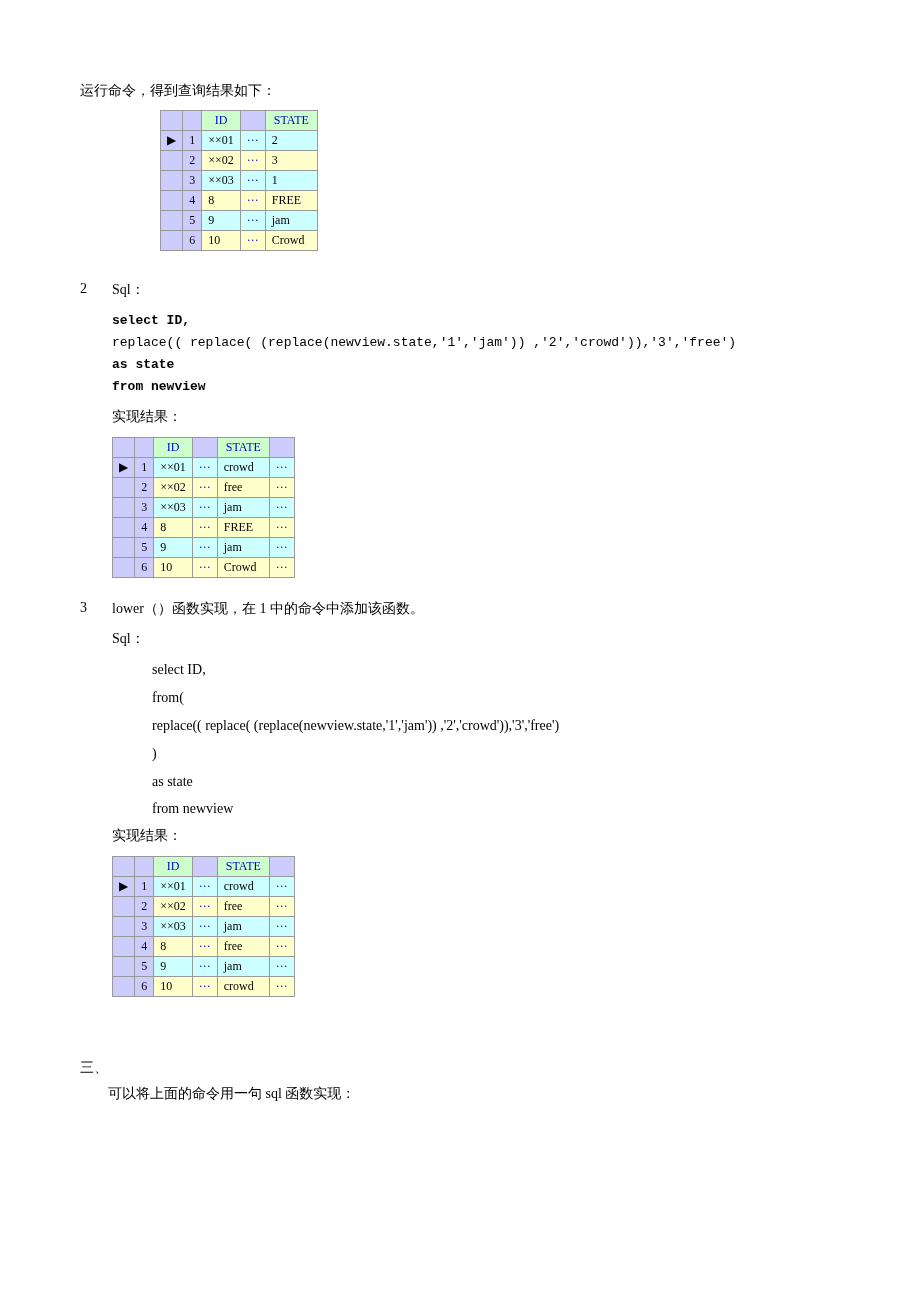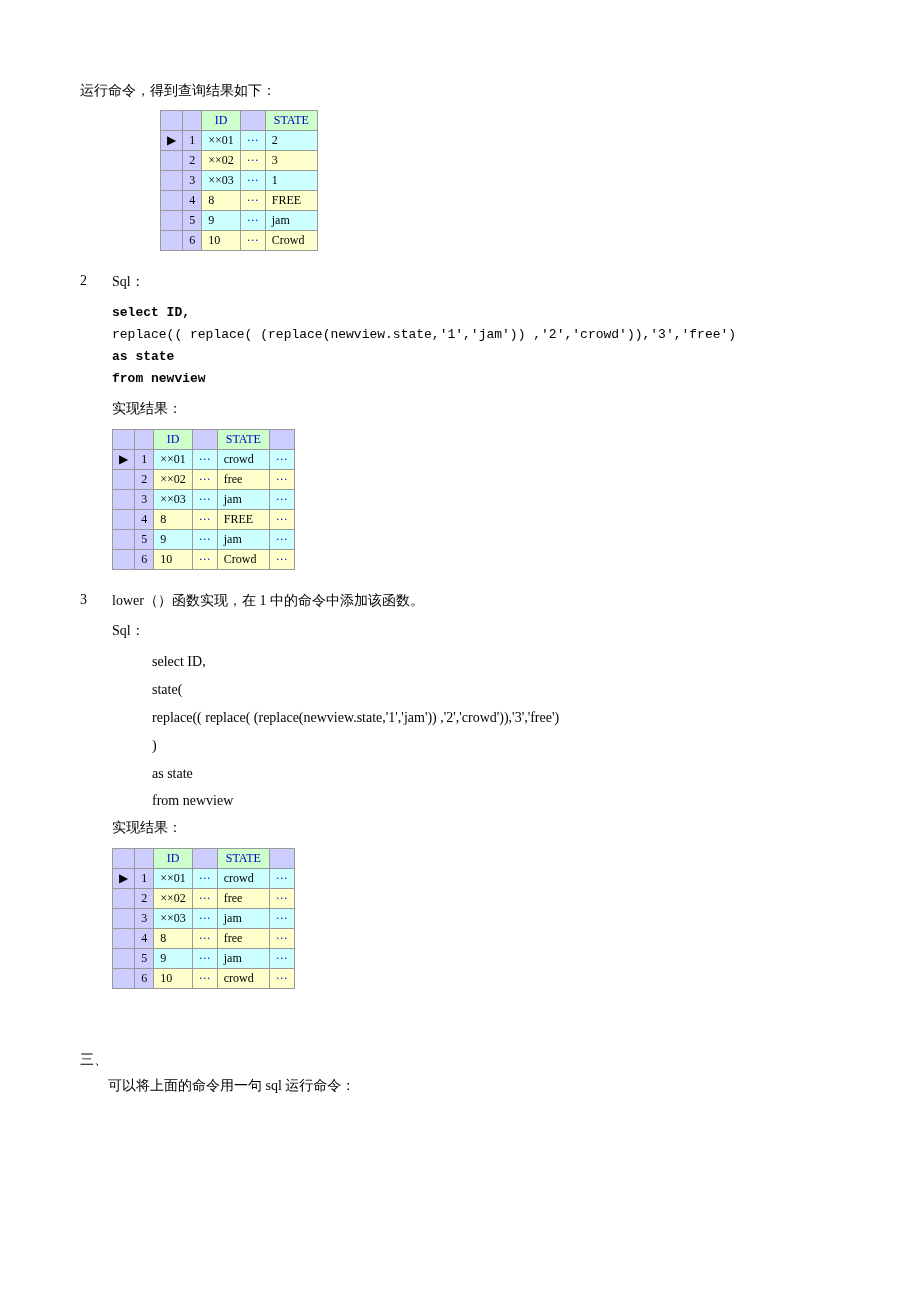--- a/index.html
+++ b/index.html
@@ -7,21 +7,21 @@
       background: #fff;
       font-family: "SimSun", "宋体", serif;
       font-size: 14px;
       color: #000;
       width: 920px;
       min-height: 1302px;
       padding: 80px 60px 80px 80px;
     }
 
     .section {
-      margin-bottom: 20px;
+      margin-bottom: 28px;
     }
 
     .text-line {
       margin-bottom: 8px;
       line-height: 1.6;
     }
 
     .numbered-item {
       display: flex;
       align-items: flex-start;
@@ -267,21 +267,21 @@
   </div>
 </div>
 
 <div class="numbered-item" style="margin-top:20px;">
   <div class="item-number">3</div>
   <div class="item-content">
     <div class="text-line">lower（）函数实现，在 1 中的命令中添加该函数。</div>
     <div class="text-line">Sql：</div>
     <div id="item3-plain-sql">
         <div class="plain-sql">select ID,</div>
-        <div class="plain-sql">state(</div>
+        <div class="plain-sql">from(</div>
         <div class="plain-sql">replace(( replace( (replace(newview.state,'1','jam')) ,'2','crowd')),'3','free')</div>
         <div class="plain-sql">)</div>
         <div class="plain-sql">as state</div>
         <div class="plain-sql">from newview</div>
       </div>
     <div class="text-line">实现结果：</div>
 
     <div class="db-table-container" style="margin-left:0;">
       <table class="db-table">
         <thead>
@@ -344,14 +344,14 @@
               <td class="col-dots" style="background: rgb(255, 255, 204);">···</td>
             </tr>
           </tbody>
       </table>
     </div>
   </div>
 </div>
 
 <div class="section3" style="margin-top: 60px;">
   <div class="san-header text-line">三、</div>
-  <div class="text-line" style="padding-left: 28px;">可以将上面的命令用一句 sql 运行命令：</div>
+  <div class="text-line" style="padding-left: 28px;">可以将上面的命令用一句 sql 函数实现：</div>
 </div>
 
 </body></html>

